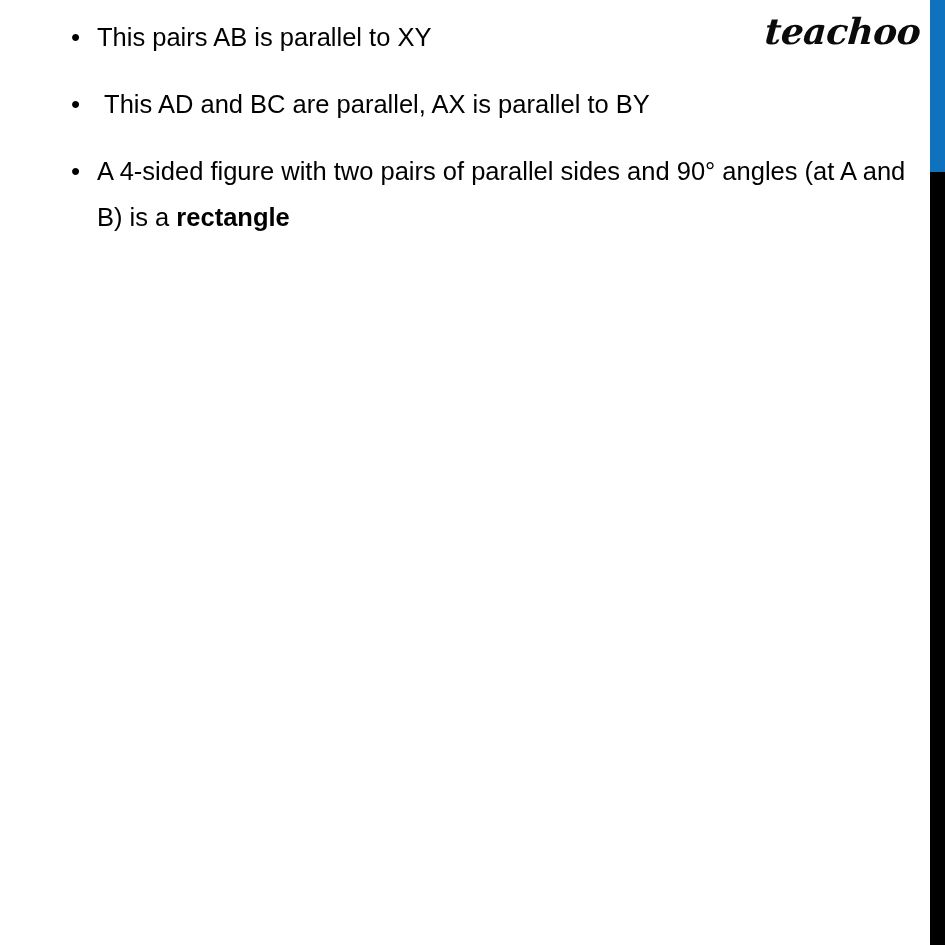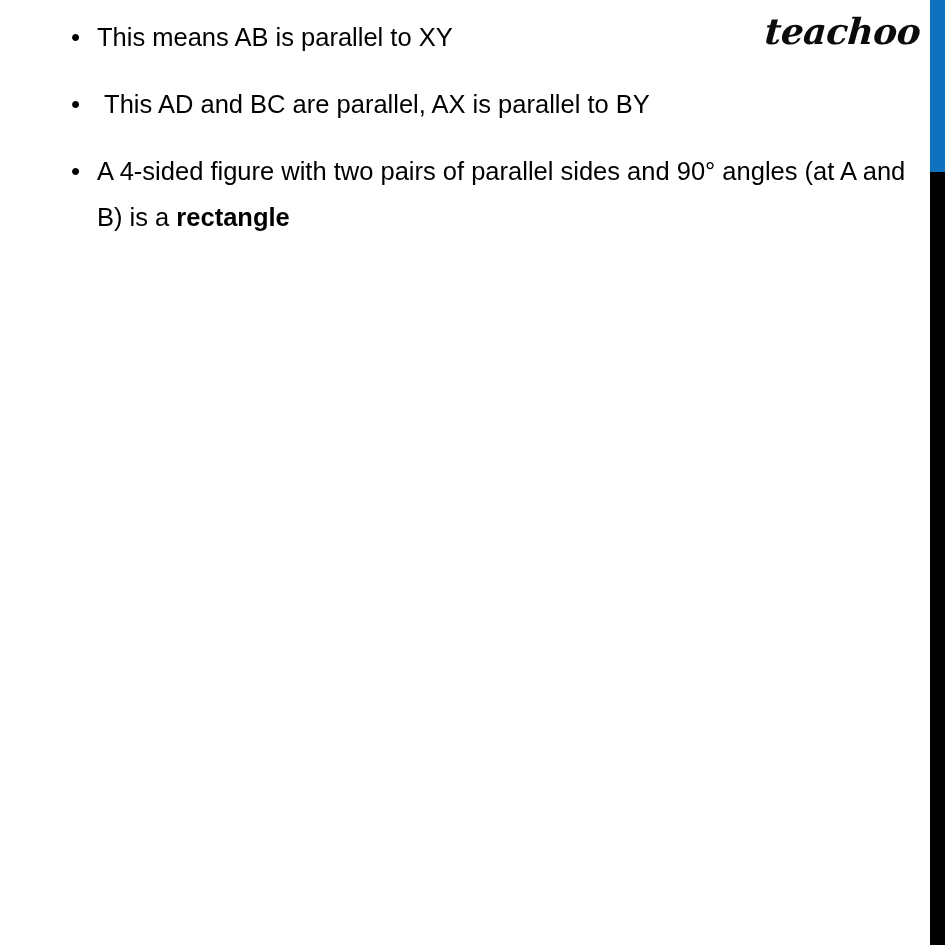--- a/index.html
+++ b/index.html
@@ -111,21 +111,21 @@
     <div class="edge-bar-blue"></div>
     <div class="edge-bar-black"></div>
   </div>
 
   <div class="logo">teachoo</div>
 
   <div class="content">
 
     <div class="bullet-row">
       <span class="bullet-marker">•</span>
-      <span class="bullet-text"><span>This means AB is parallel to XY</span><b></b></span>
+      <span class="bullet-text"><span>This pairs AB is parallel to XY</span><b></b></span>
     </div>
 
     <div class="bullet-row">
       <span class="bullet-marker">•</span>
       <span class="bullet-text"><span> This AD and BC are parallel, AX is parallel to BY</span><b></b></span>
     </div>
 
     <div class="bullet-row">
       <span class="bullet-marker">•</span>
       <span class="bullet-text"><span>A 4-sided figure with two pairs of parallel sides and 90° angles (at A and B) is a </span><b>rectangle</b></span>

